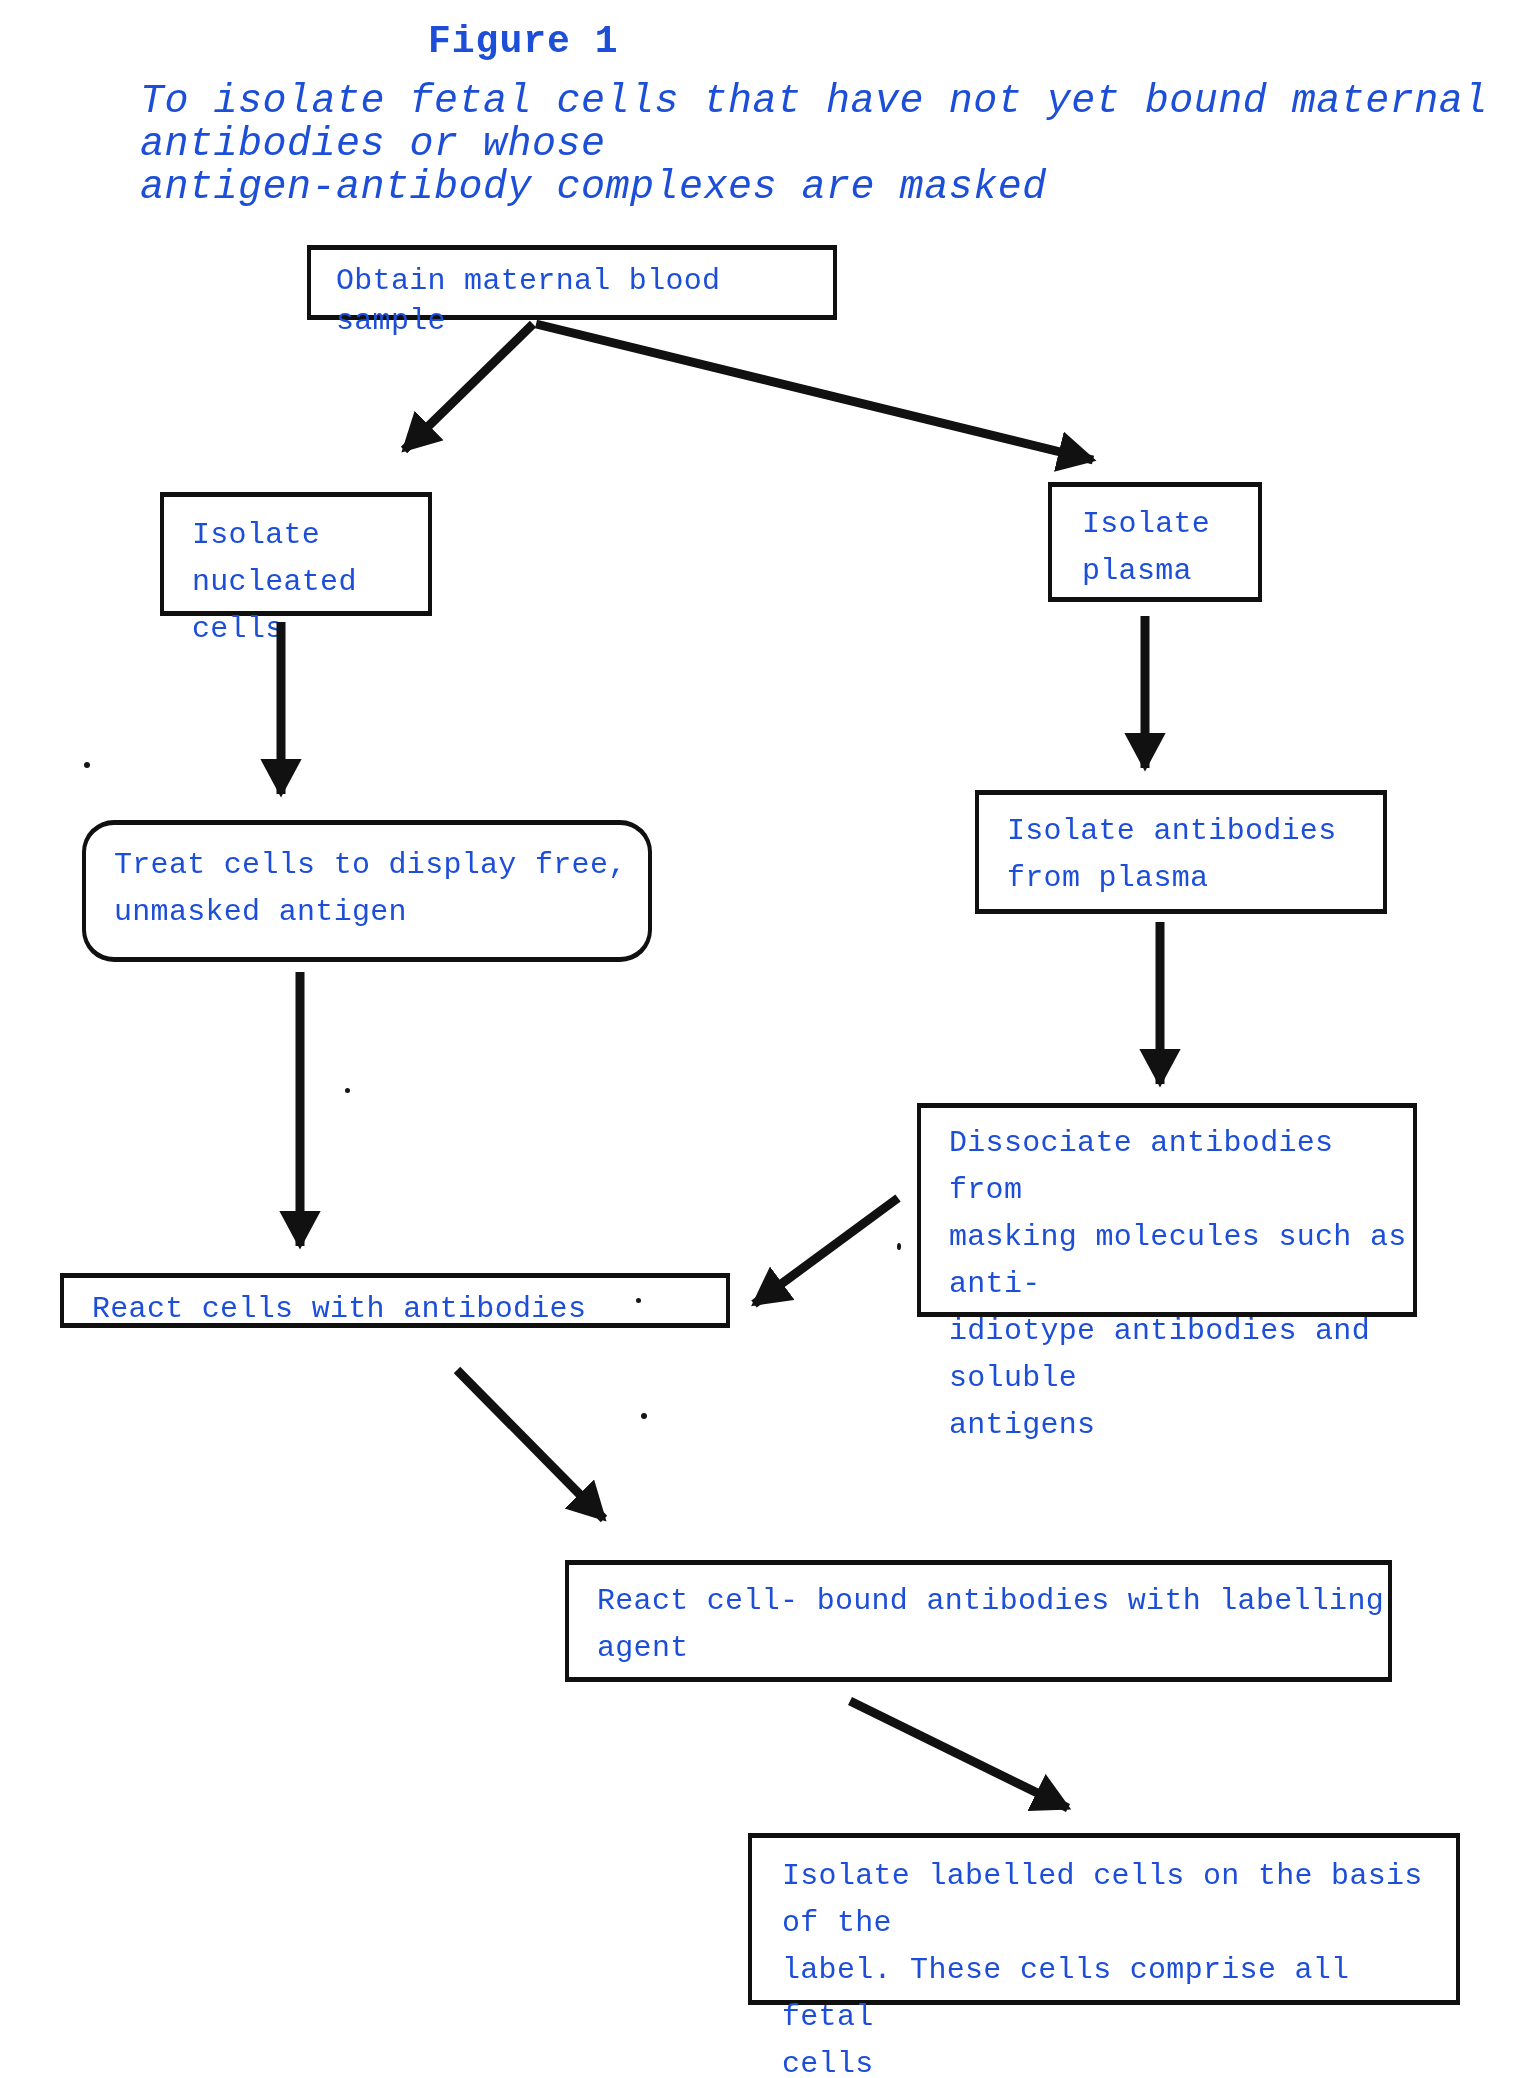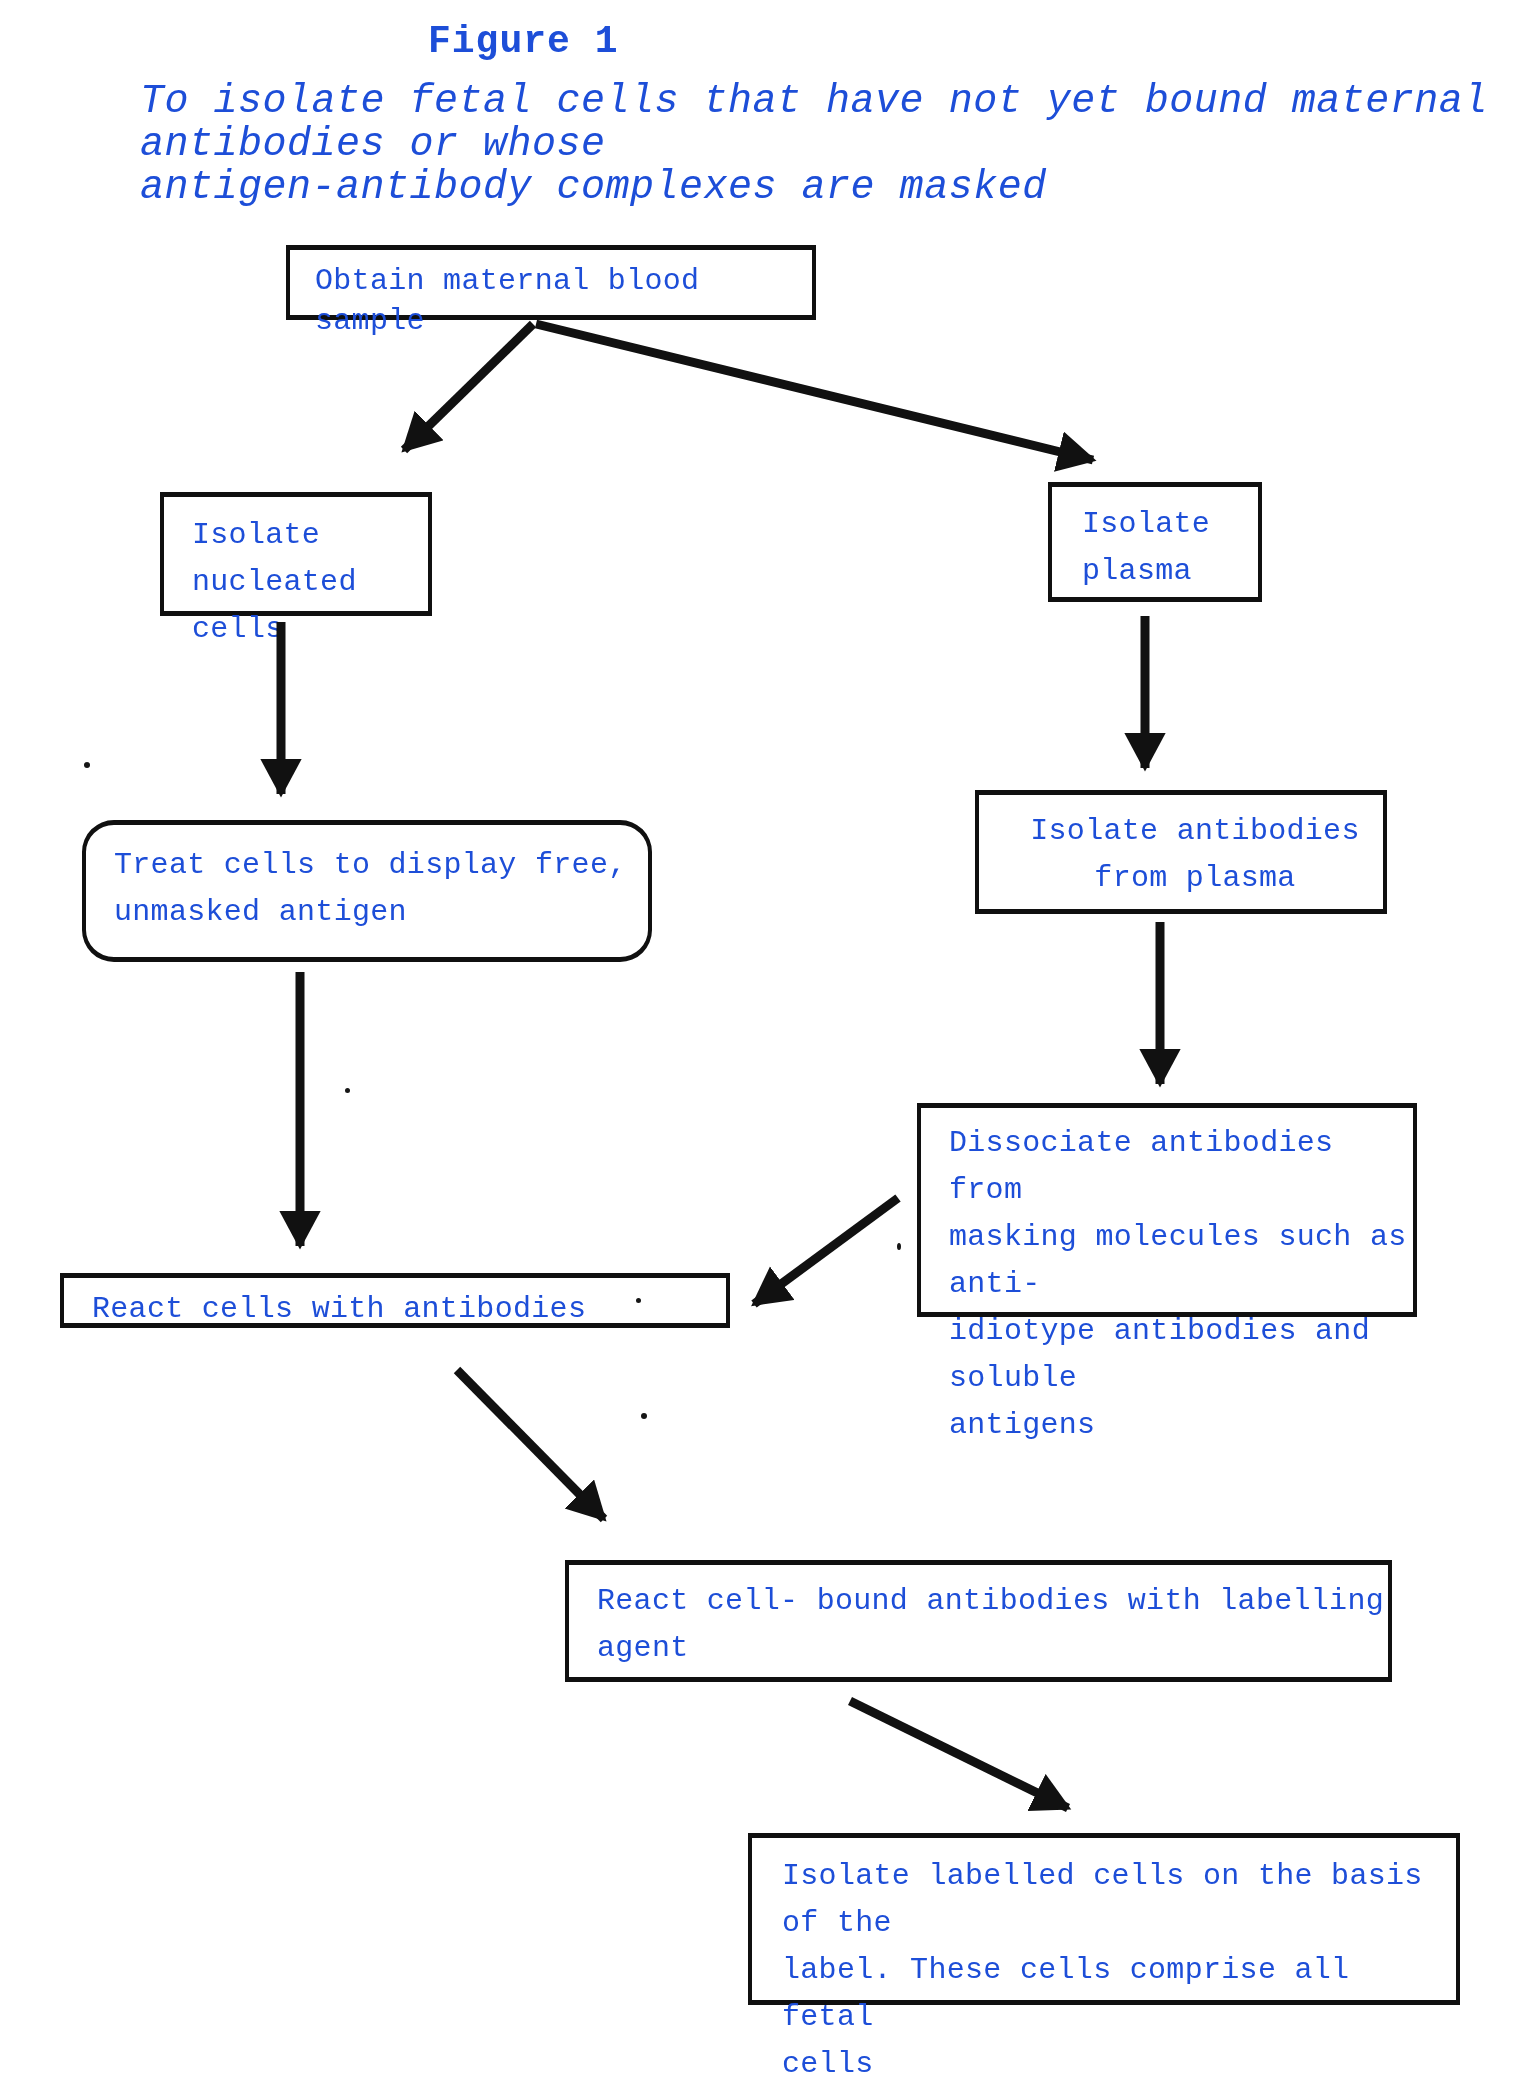--- a/index.html
+++ b/index.html
@@ -40,25 +40,25 @@
     box-sizing: border-box;
     border: 4px solid #101010;
     border-top-width: 5px;
     border-bottom-width: 5px;
     background: #ffffff;
     font-size: 30px;
     line-height: 47px;
     white-space: pre-line;
     letter-spacing: 0.3px;
   }
-  #node-obtain           { left:286px;  top:245px;  width:530px; height:75px;  padding:11px 0 0 25px; line-height:40px; }
+  #node-obtain           { left:307px;  top:245px;  width:530px; height:75px;  padding:11px 0 0 25px; line-height:40px; }
   #node-nucleated        { left:160px;  top:492px;  width:272px; height:124px; padding:15px 0 0 28px; }
   #node-plasma           { left:1048px; top:482px;  width:214px; height:120px; padding:14px 0 0 30px; }
   #node-treat            { left:82px;   top:820px;  width:570px; height:142px; padding:17px 0 0 28px;border-radius:32px; }
-  #node-antibodies       { left:975px;  top:790px;  width:412px; height:124px; padding:13px 0 0 28px;text-align:center; }
+  #node-antibodies       { left:975px;  top:790px;  width:412px; height:124px; padding:13px 0 0 28px; }
   #node-dissociate       { left:917px;  top:1103px; width:500px; height:214px; padding:12px 0 0 28px; }
   #node-react-cells      { left:60px;   top:1273px; width:670px; height:55px;  padding:10px 0 0 28px; line-height:42px; }
   #node-react-label      { left:565px;  top:1560px; width:827px; height:122px; padding:13px 0 0 28px; }
   #node-isolate-labelled { left:748px;  top:1833px; width:712px; height:172px; padding:15px 0 0 30px; }
   #arrow-layer {
     position: absolute;
     left: 0;
     top: 0;
     width: 1518px;
     height: 2078px;

